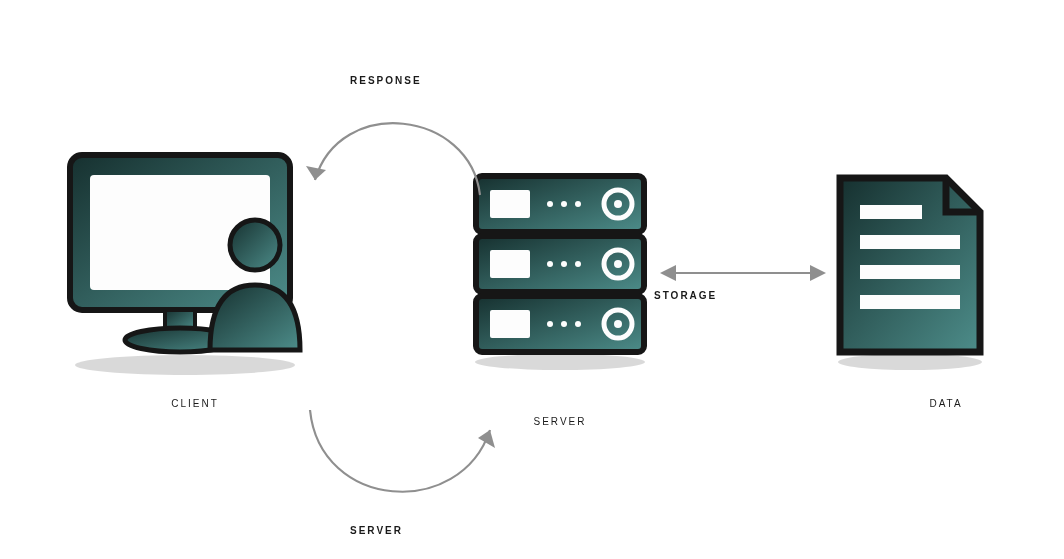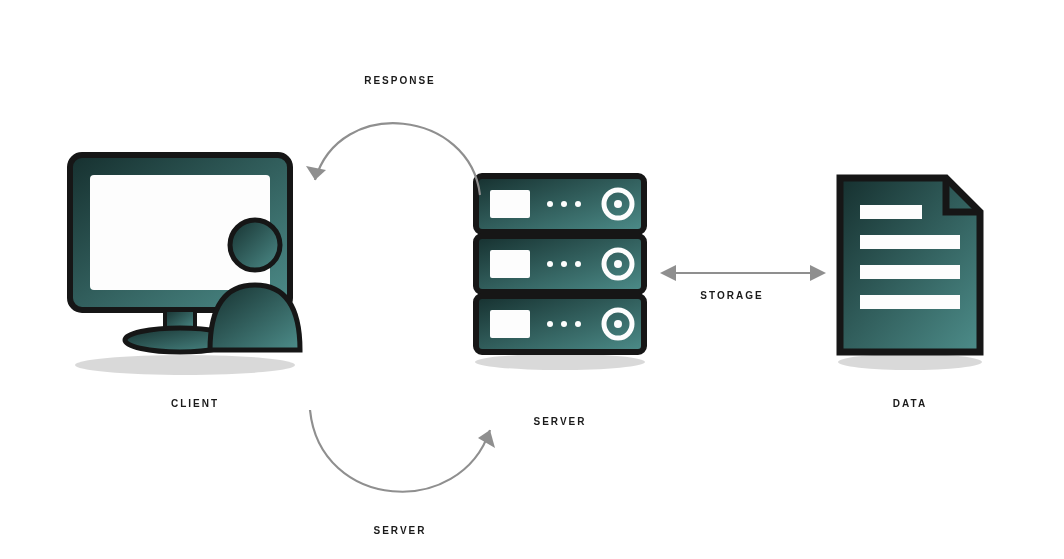--- a/index.html
+++ b/index.html
@@ -1,18 +1,18 @@
 <!DOCTYPE html>
 <html><head>
 <meta charset="utf-8">
 <style>
   html,body{margin:0;padding:0;width:1064px;height:559px;background:#fff;font-family:Arial,Helvetica,sans-serif}
   .stage{position:relative;width:1064px;height:559px}
-  .lbl{position:absolute;font-size:10px;letter-spacing:2px;color:#1a1a1a;font-weight:600;text-align:center;white-space:nowrap}
-  .node-lbl{font-size:10px;letter-spacing:2px;color:#1a1a1a;font-weight:700;text-align:center;white-space:nowrap;position:absolute}
+  .lbl{position:absolute;font-size:10px;letter-spacing:2px;color:#1a1a1a;font-weight:600;text-align:left;white-space:nowrap}
+  .node-lbl{font-size:10px;letter-spacing:2px;color:#1a1a1a;font-weight:400;text-align:center;white-space:nowrap;position:absolute}
   svg{position:absolute;overflow:visible}
 </style>
 </head>
 <body>
 
 <div class="stage">
 
   <svg width="260" height="230" viewBox="0 0 260 230" style="left:60px;top:150px">
     <defs>
       <linearGradient id="g1" x1="0" y1="0" x2="1" y2="1">
@@ -84,34 +84,34 @@
       </linearGradient>
     </defs>
     <ellipse cx="80" cy="192" rx="72" ry="8" fill="rgba(0,0,0,0.15)"></ellipse>
     <path d="M10 8 H116 L150 42 V182 H10 Z" fill="url(#g3)" stroke="#161616" stroke-width="7"></path>
     <path d="M116 8 L116 42 L150 42" fill="none" stroke="#161616" stroke-width="7"></path>
     <rect x="30" y="35" width="62" height="14" fill="#fdfdfd"></rect>
     <rect x="30" y="65" width="100" height="14" fill="#fdfdfd"></rect>
     <rect x="30" y="95" width="100" height="14" fill="#fdfdfd"></rect>
     <rect x="30" y="125" width="100" height="14" fill="#fdfdfd"></rect>
   </svg>
-  <div class="node-lbl" style="left:860px;top:398px;width:100px">DATA</div>
+  <div class="node-lbl" style="left:896px;top:398px;width:100px">DATA</div>
 
   <svg style="left:300px;top:80px" width="200" height="140" viewBox="0 0 200 140">
     <path d="M180 115 C 170 30, 40 15, 15 100" fill="none" stroke="#8f8f8f" stroke-width="2.2"></path>
     <polygon points="15,100 6,86 26,90" fill="#8f8f8f"></polygon>
   </svg>
   <div class="lbl" style="left:350px;top:75px;width:100px">RESPONSE</div>
 
   <svg style="left:290px;top:400px" width="220" height="140" viewBox="0 0 220 140">
     <path d="M20 10 C 30 110, 170 120, 200 30" fill="none" stroke="#8f8f8f" stroke-width="2.2"></path>
     <polygon points="200,30 188,38 205,48" fill="#8f8f8f"></polygon>
   </svg>
   <div class="lbl" style="left:350px;top:525px;width:100px">SERVER</div>
 
   <svg style="left:658px;top:258px" width="170" height="30" viewBox="0 0 170 30">
     <line x1="14" y1="15" x2="156" y2="15" stroke="#8f8f8f" stroke-width="2.2"></line>
     <polygon points="2,15 18,7 18,23" fill="#8f8f8f"></polygon>
     <polygon points="168,15 152,7 152,23" fill="#8f8f8f"></polygon>
   </svg>
-  <div class="lbl" style="left:682px;top:290px;width:100px">STORAGE</div>
+  <div class="lbl" style="left:654px;top:290px;width:100px">STORAGE</div>
 
 </div>
 
 </body></html>

